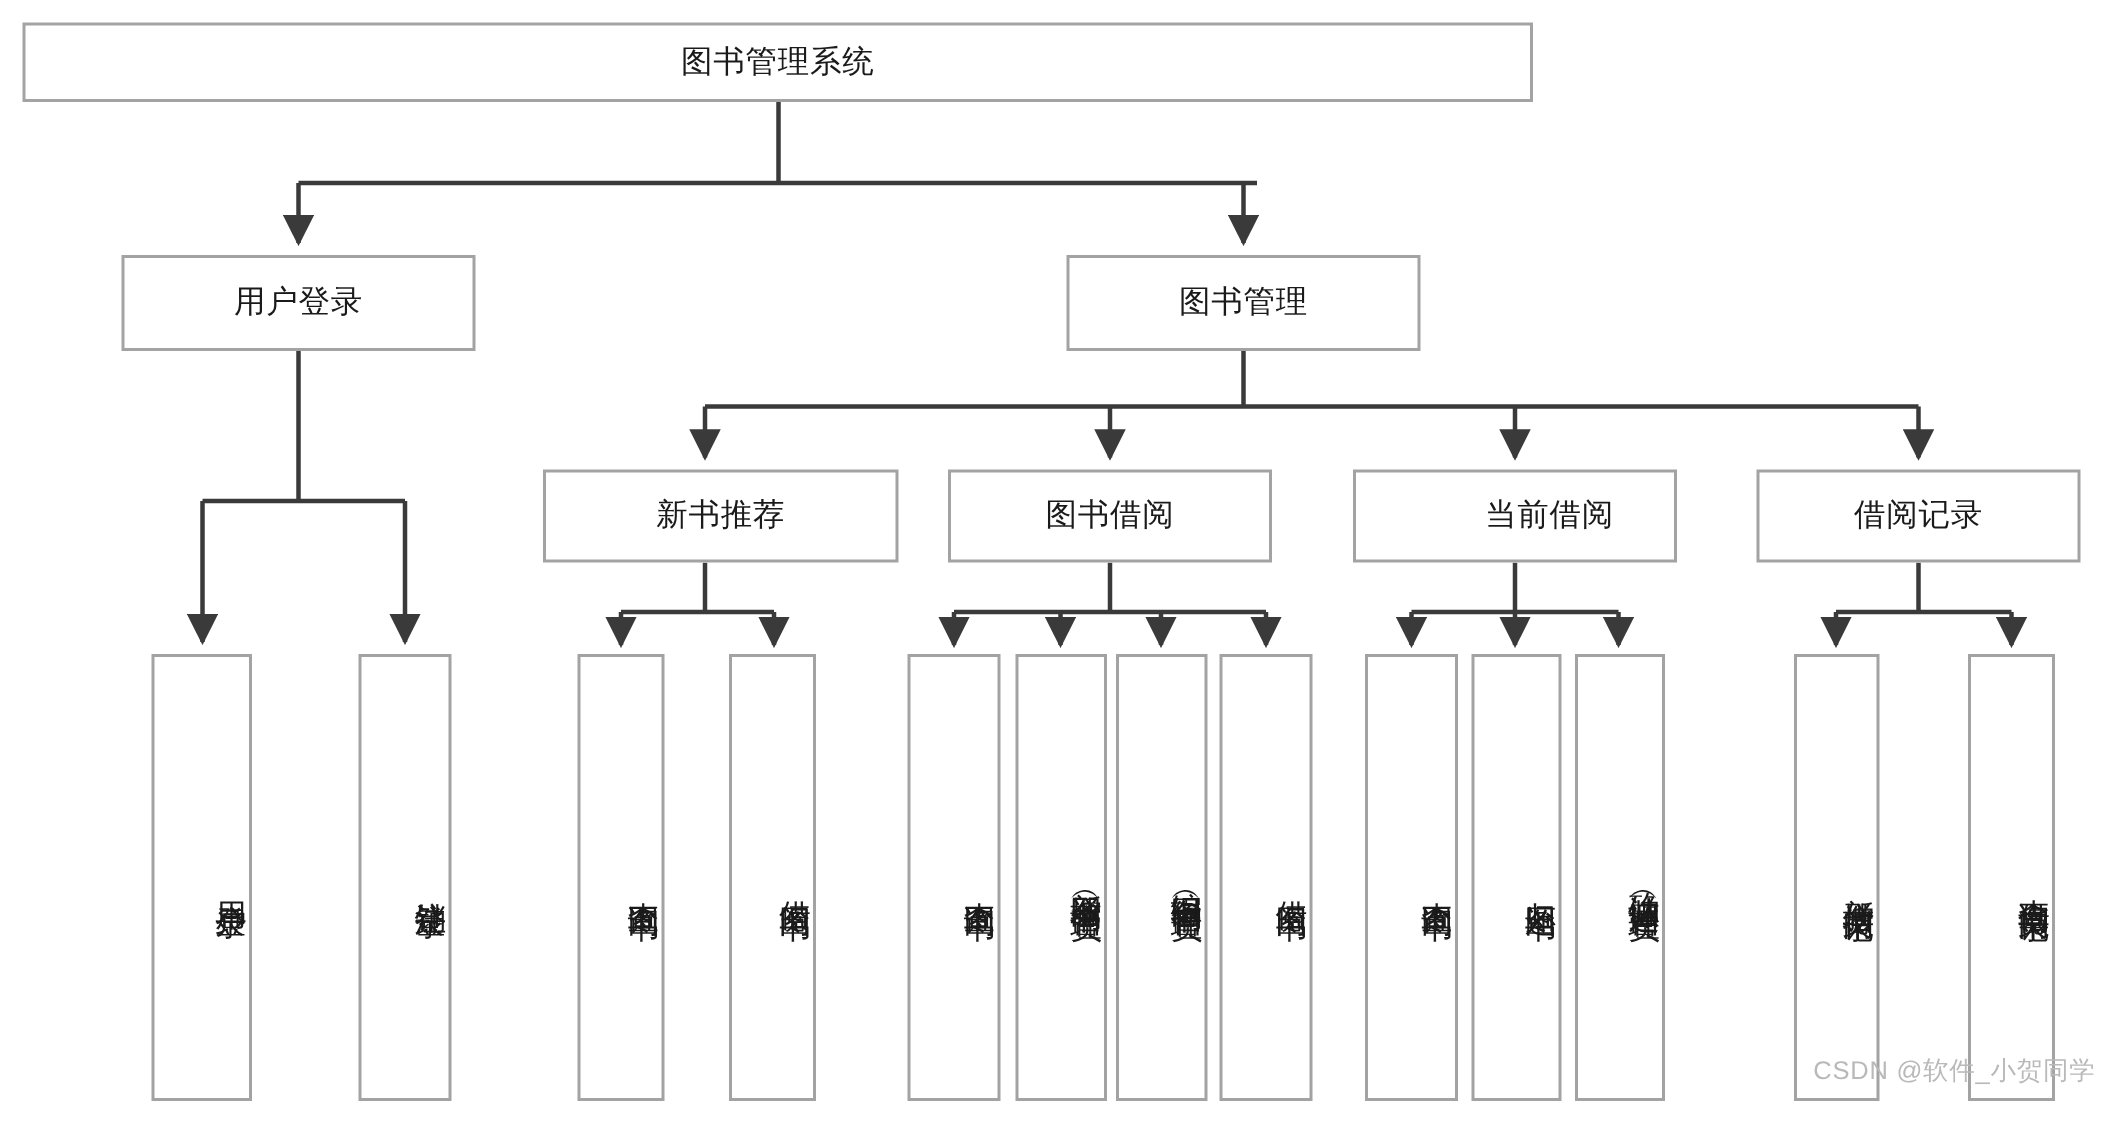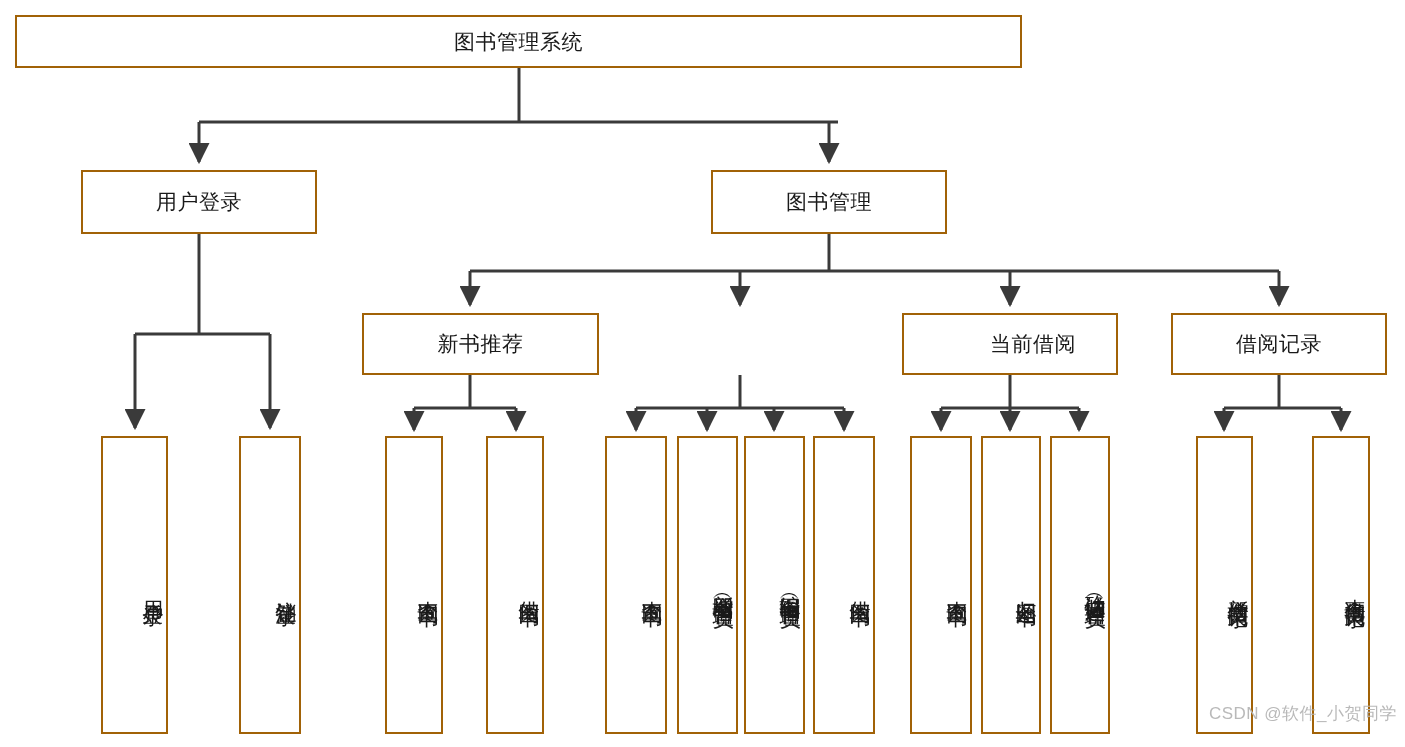--- a/index.html
+++ b/index.html
@@ -23,21 +23,21 @@
     left: 0;
     top: 0;
     width: 1405px;
     height: 747px;
     pointer-events: none;
   }
   .node {
     position: absolute;
     box-sizing: border-box;
     background: #ffffff;
-    border: 2px solid #a16207;
+    border: 2px solid #a3a3a3;
     display: flex;
     align-items: center;
     justify-content: center;
     color: #1a1a1a;
     letter-spacing: 0.5px;
   }
   .node.horiz {
     font-size: 21px;
     line-height: 1.2;
     text-align: center;
@@ -129,20 +129,23 @@
   <div class="node horiz" style="left:81px; top:170px; width:236px; height:64px;">
     <span>用户登录</span>
   </div>
   <div class="node horiz" style="left:711px; top:170px; width:236px; height:64px;">
     <span>图书管理</span>
   </div>
 
   <div class="node horiz" style="left:362px; top:313px; width:237px; height:62px;">
     <span>新书推荐</span>
   </div>
+  <div class="node horiz" style="left:632px; top:313px; width:216px; height:62px;">
+    <span>图书借阅</span>
+  </div>
   <div class="node horiz" style="left:902px; top:313px; width:216px; height:62px;padding-left:46px;">
     <span>当前借阅</span>
   </div>
   <div class="node horiz" style="left:1171px; top:313px; width:216px; height:62px;justify-content:center;">
     <span>借阅记录</span>
   </div>
 
   <div class="node vert" style="left:101px; top:436px; width:67px; height:298px;">
     <span>用户登录</span>
   </div>

